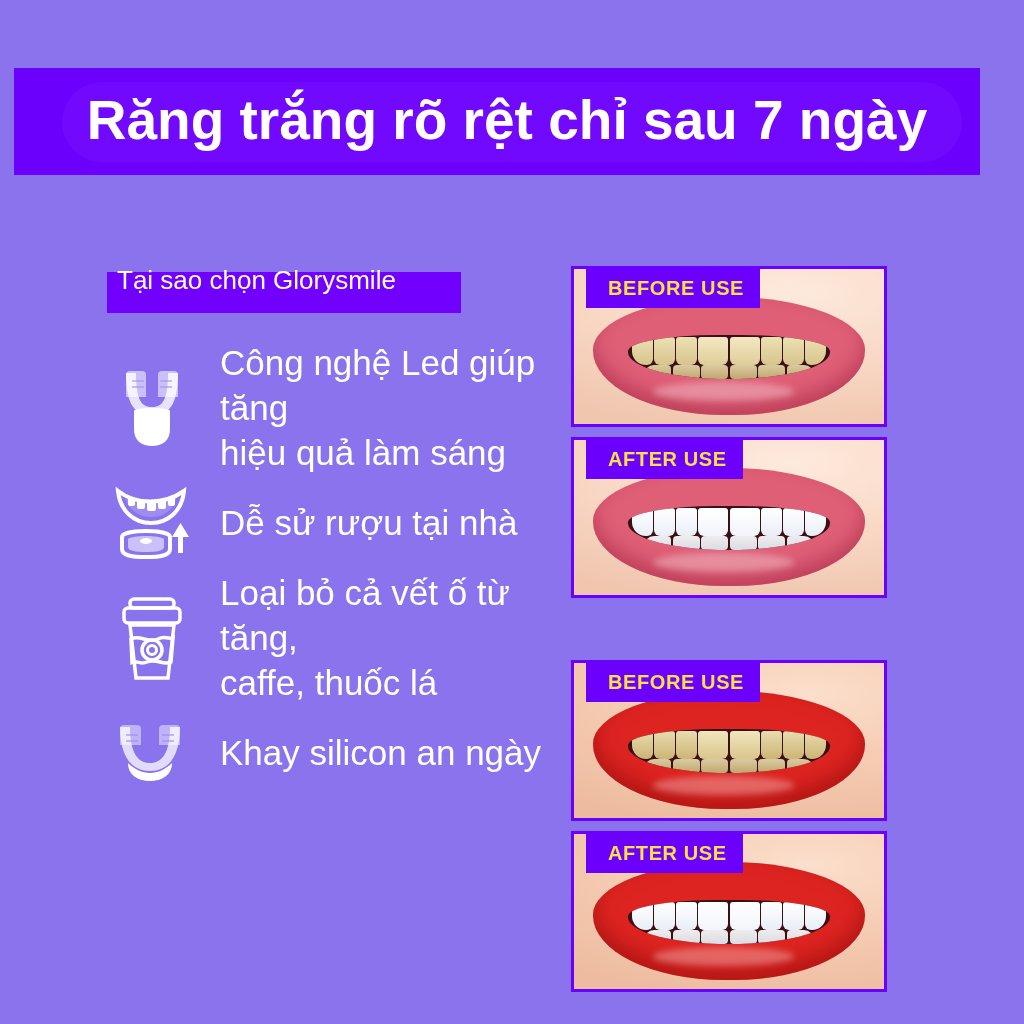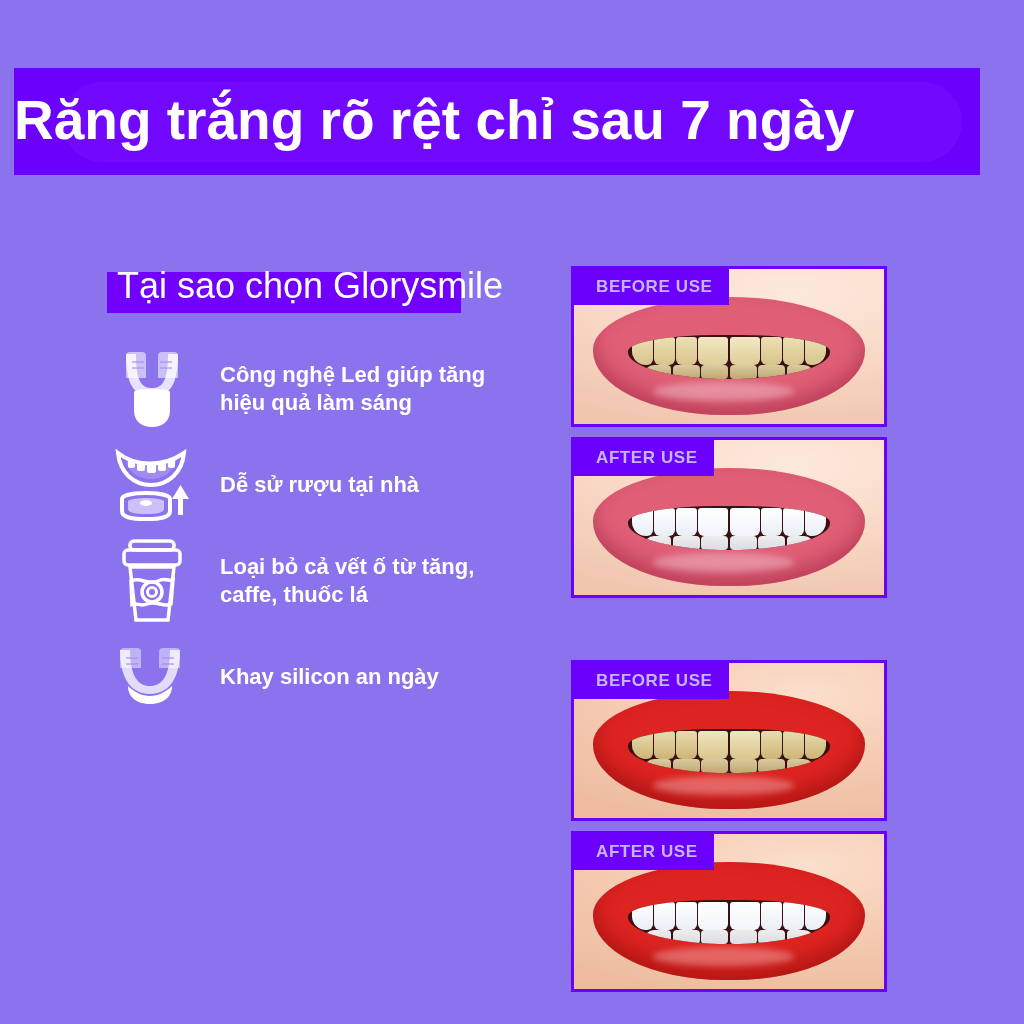--- a/index.html
+++ b/index.html
@@ -33,27 +33,29 @@
     height: 80px;
     border-radius: 70px;
     background: #7209ff;
   }
   .banner-title {
     position: absolute;
     left: 0;
     right: 0;
     top: 50%;
     transform: translateY(-52%);
+    text-align: center;
     color: #ffffff;
     font-size: 55px;
     font-weight: bold;
     letter-spacing: 0px;
     line-height: 1.05;
     white-space: nowrap;
     font-family: "Liberation Sans", sans-serif;
+    padding-left: 20px;
   }
 
   
   .left-col {
     position: absolute;
     left: 0;
     top: 255px;
     width: 560px;
   }
   .subtitle-wrap {
@@ -67,21 +69,21 @@
     top: 17px;
     width: 354px;
     height: 41px;
     background: #7200ff;
   }
   .subtitle-text {
     position: absolute;
     left: 10px;
     top: 10px;
     color: #ffffff;
-    font-size: 36px;
+    font-size: 26px;
     font-weight: normal;
     white-space: nowrap;
   }
 
   .features {
     margin-top: 28px;
   }
   .feature {
     display: flex;
     align-items: center;
@@ -92,25 +94,24 @@
     width: 84px;
     min-width: 84px;
     height: 92px;
     display: flex;
     align-items: center;
     justify-content: center;
   }
   .feature-icon svg { display: block; }
   .feature-text {
     color: #ffffff;
-    font-size: 22px;
+    font-size: 35px;
     line-height: 1.28;
     margin-left: 26px;
     max-width: 360px;
-    font-weight: bold;
   }
   .feature-text .l2 { display: block; }
   .center-2nd .l2 { text-align: left; }
 
   
   .photos {
     position: absolute;
     left: 571px;
     top: 266px;
     width: 320px;
@@ -122,25 +123,25 @@
     border: 3px solid #6b00fd;
     box-sizing: border-box;
     overflow: hidden;
     background: #f0c4ae;
   }
   .photo + .photo { margin-top: 10px; }
   .gap-block { height: 62px; }
 
   .photo-badge {
     position: absolute;
-    left: 0;
+    left: 12px;
     top: 0;
     background: #6b00fd;
-    color: #c4b5fd;
-    font-size: 17px;
+    color: #fde047;
+    font-size: 20px;
     font-weight: bold;
     letter-spacing: 0.6px;
     padding: 8px 16px 8px 22px;
     z-index: 5;
   }
 
   
   .face {
     position: absolute;
     inset: 0;

